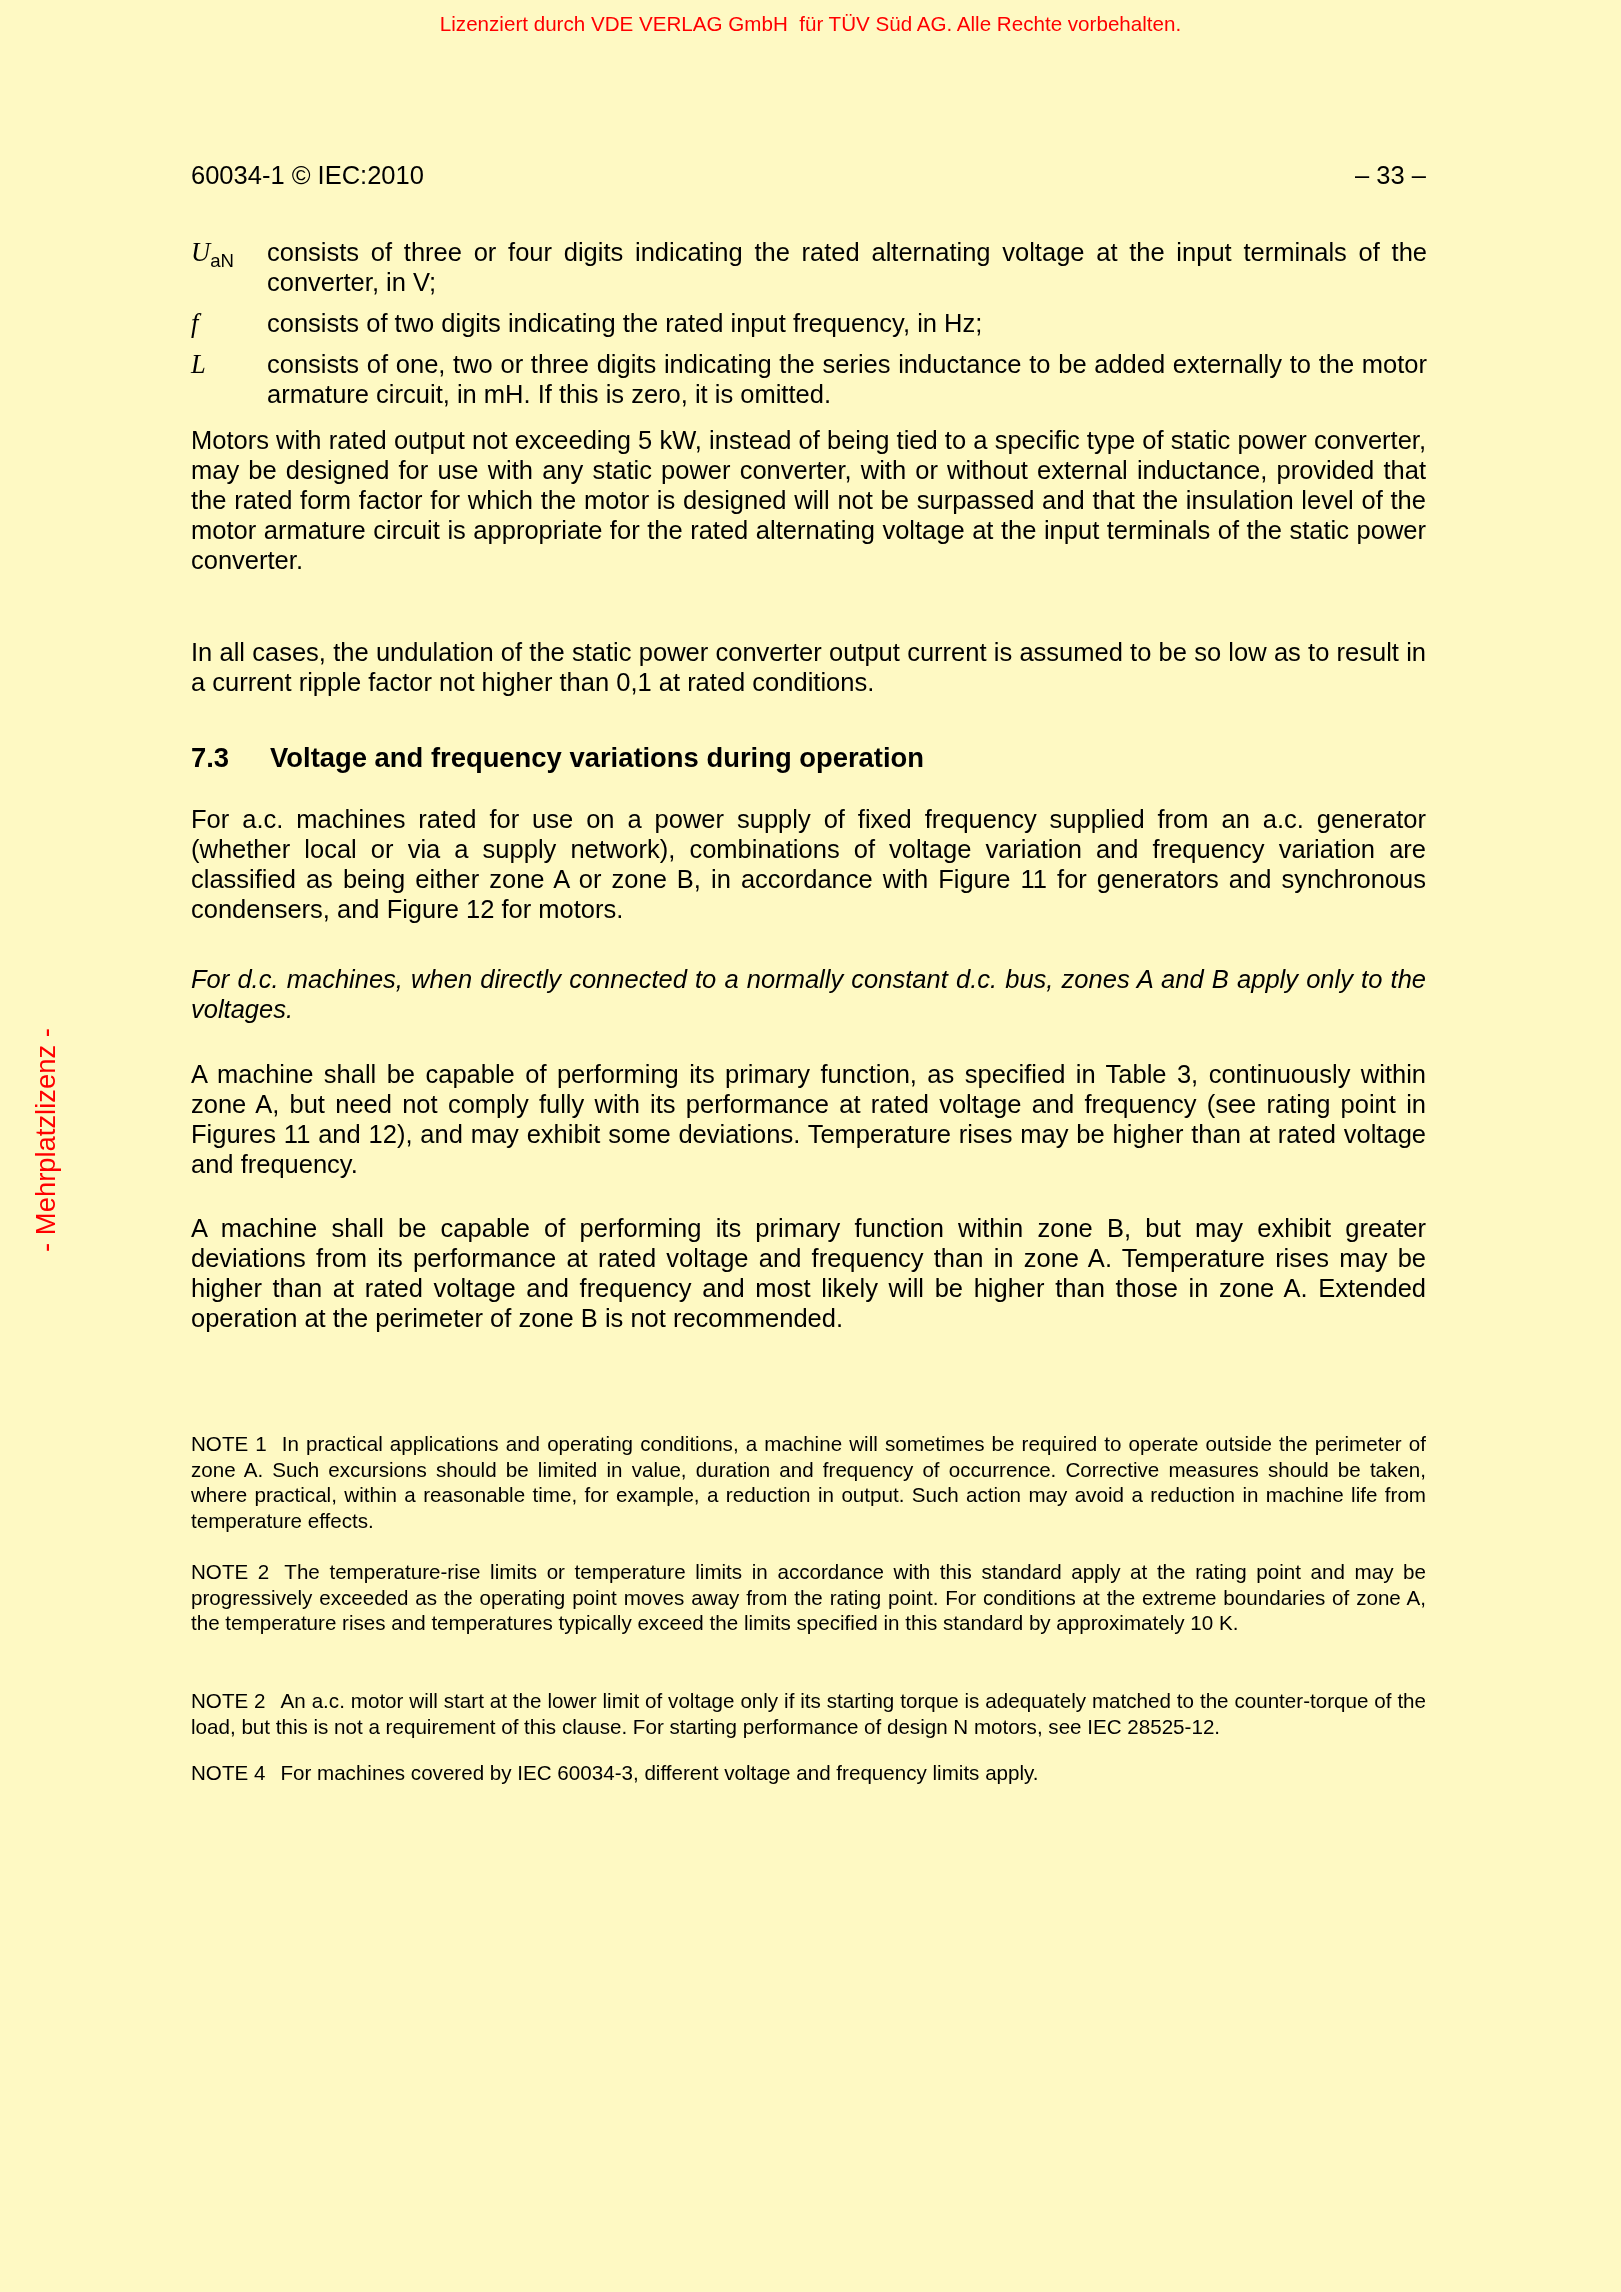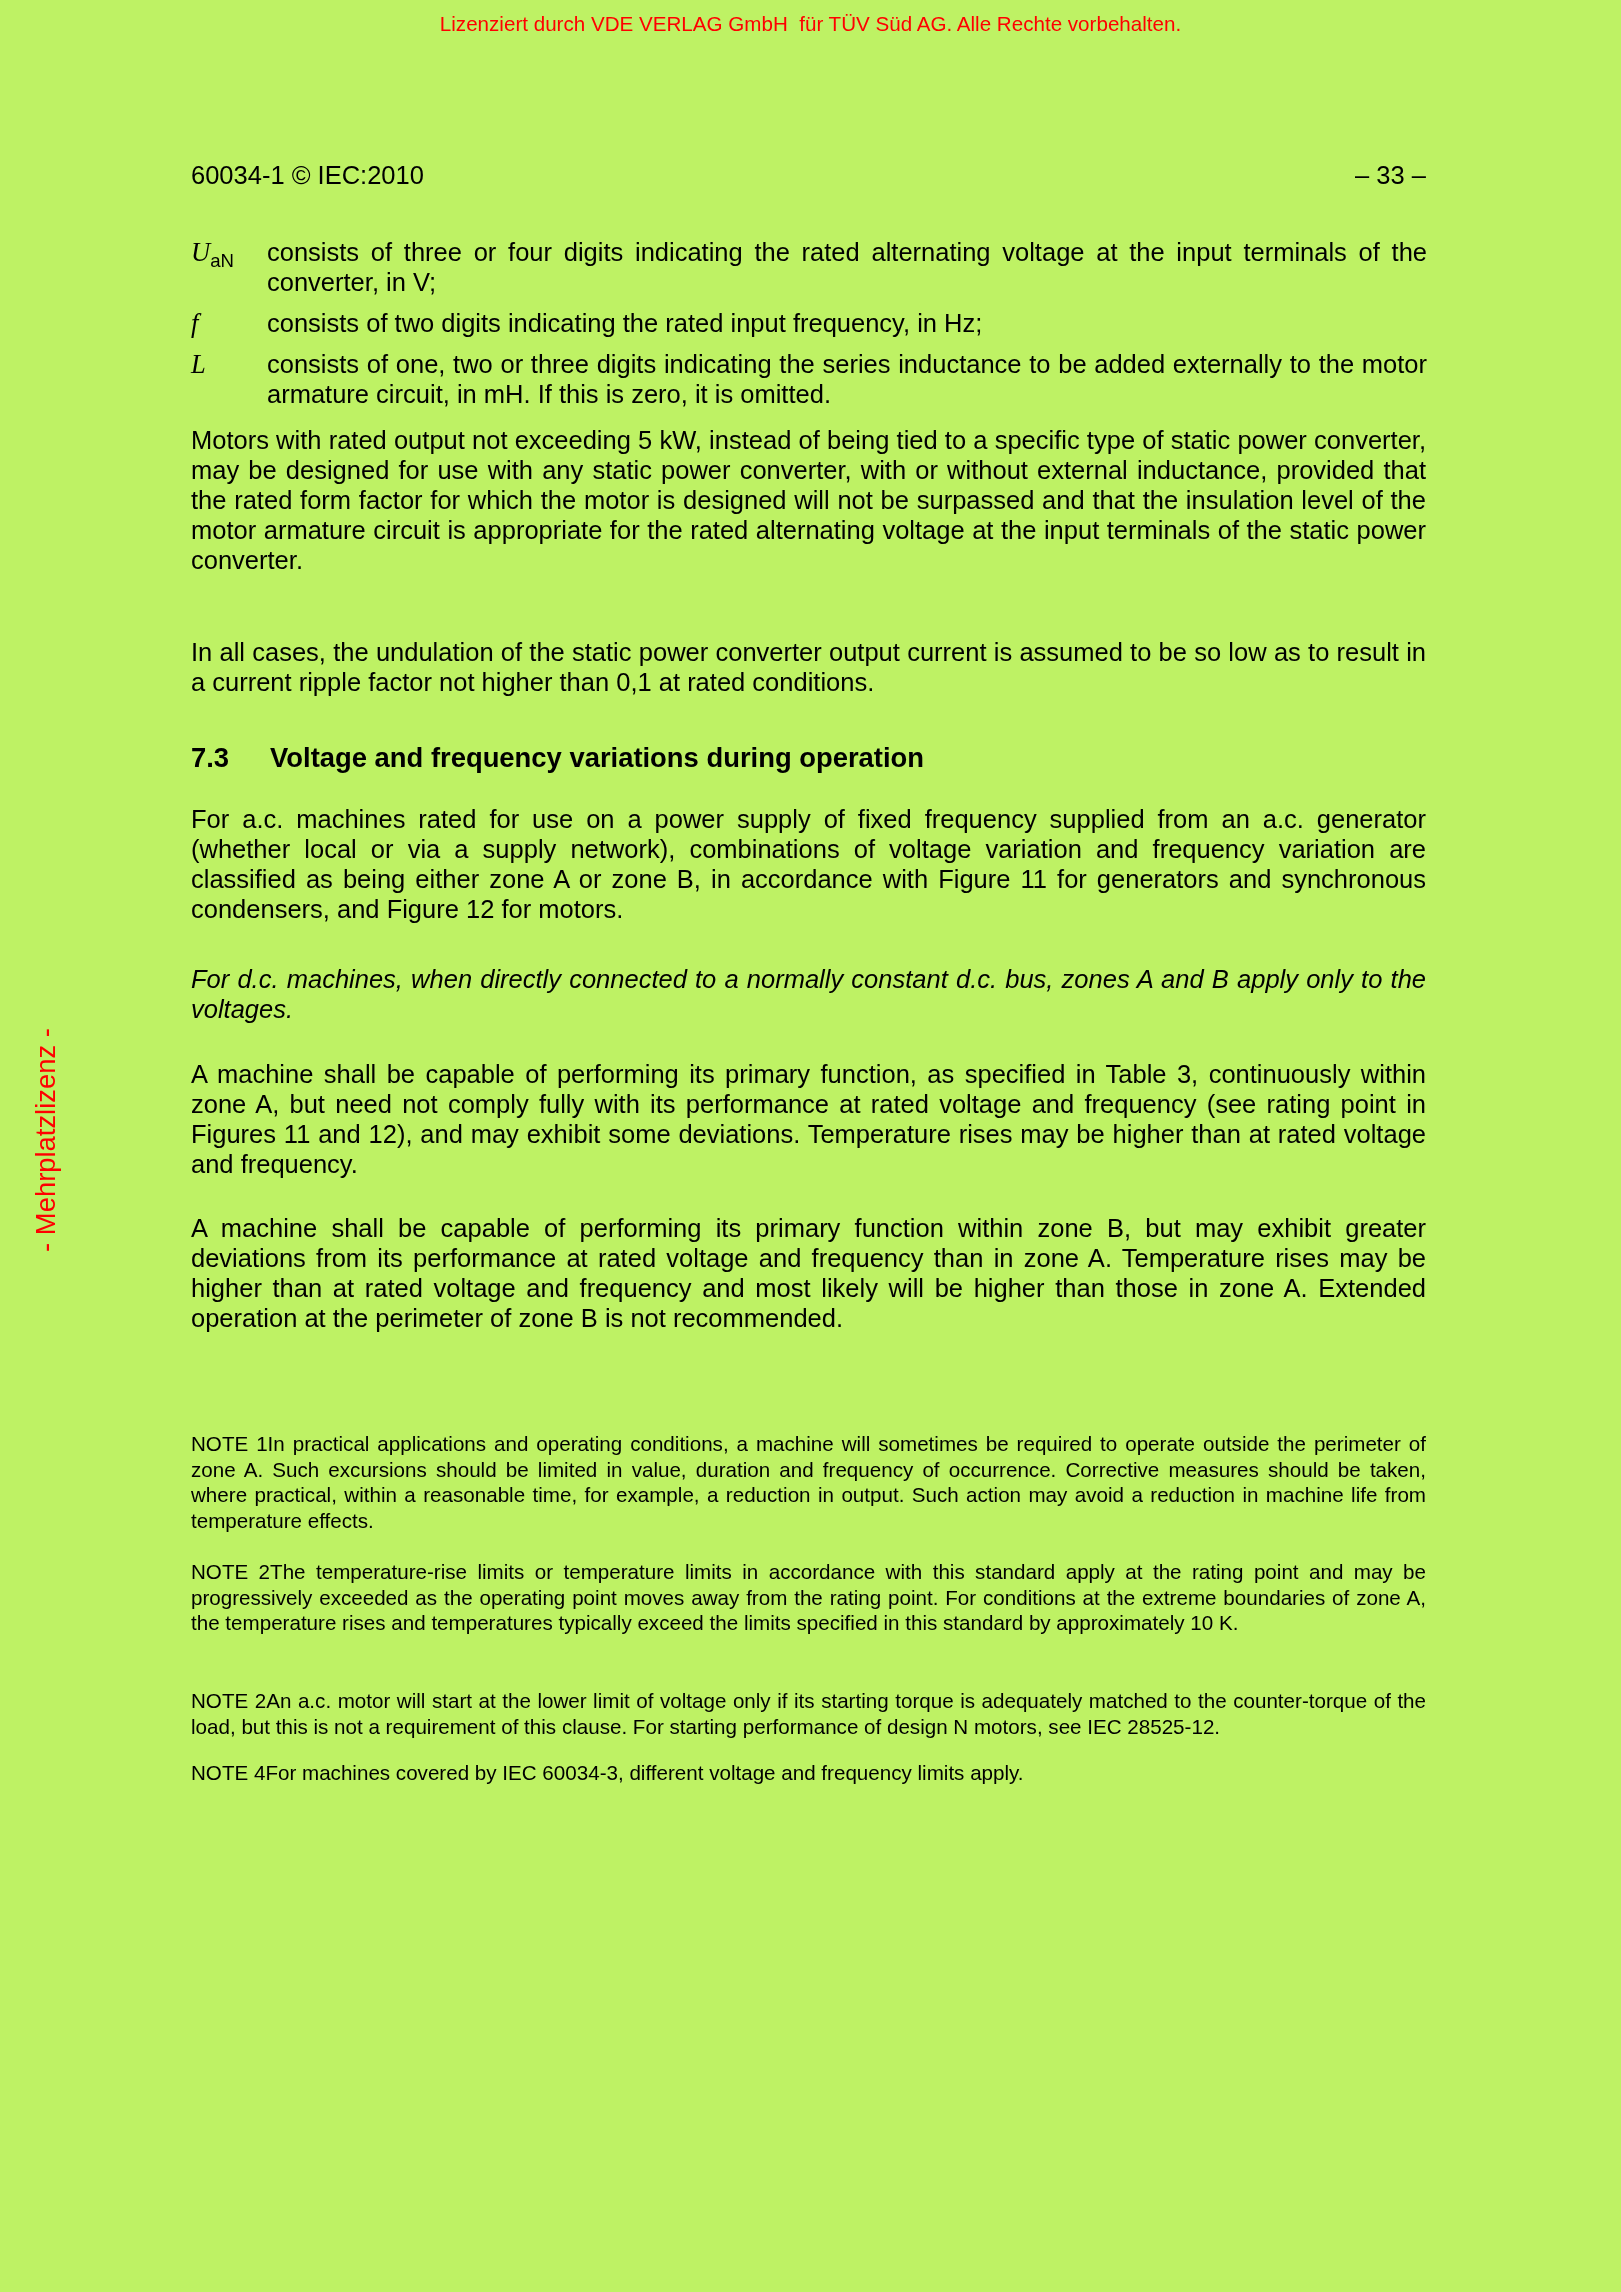--- a/index.html
+++ b/index.html
@@ -1,19 +1,19 @@
 <!DOCTYPE html>
 <html><head>
 <meta charset="utf-8">
 <style>
   html,body{margin:0;padding:0;background:#e8e8e8;}
   .page{
     position:relative;
     width:1621px;height:2293px;
-    background:#bef264;
+    background:#fef9c3;
     font-family:"Liberation Sans", sans-serif;
     color:#000000;
     overflow:hidden;
   }
   .abs{position:absolute;}
   .body-text{
     font-size:25.5px;line-height:30px;
     text-align:justify;
   }
   .note-text-style{
@@ -55,21 +55,21 @@
   }
   .sec-num{margin-right:41px;}
   .p3{top:804px;}
   .p4{top:964px;font-style:italic;}
   .p5{top:1059px;}
   .p6{top:1213px;}
   .n1{top:1431px;}
   .n2{top:1559px;}
   .n3{top:1688px;}
   .n4{top:1760px;}
-  .note-label{margin-right:0;}
+  .note-label{margin-right:15px;}
   .side-license{
     top:1140px;left:45px;
     transform:translate(-50%,-50%) rotate(-90deg);
     white-space:nowrap;
     color:#ff0000;
     font-size:27.4px;line-height:29px;
   }
 </style>
 </head>
 <body>

